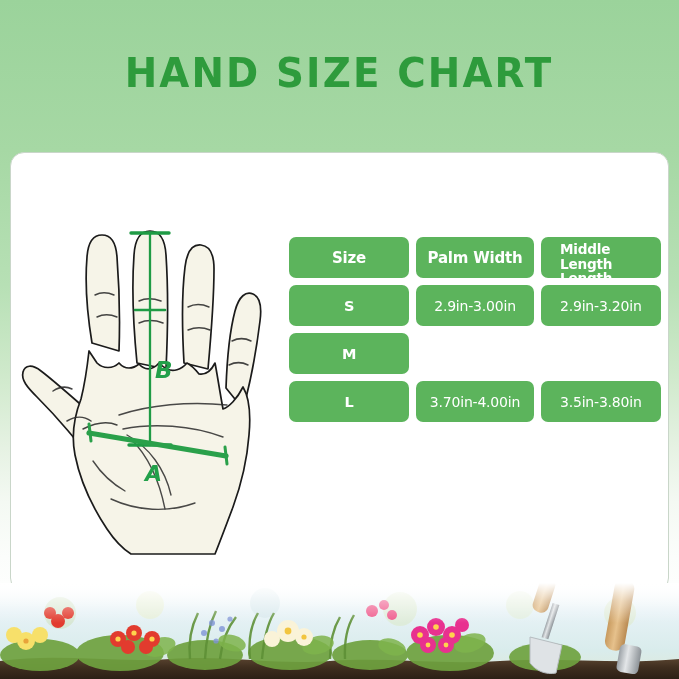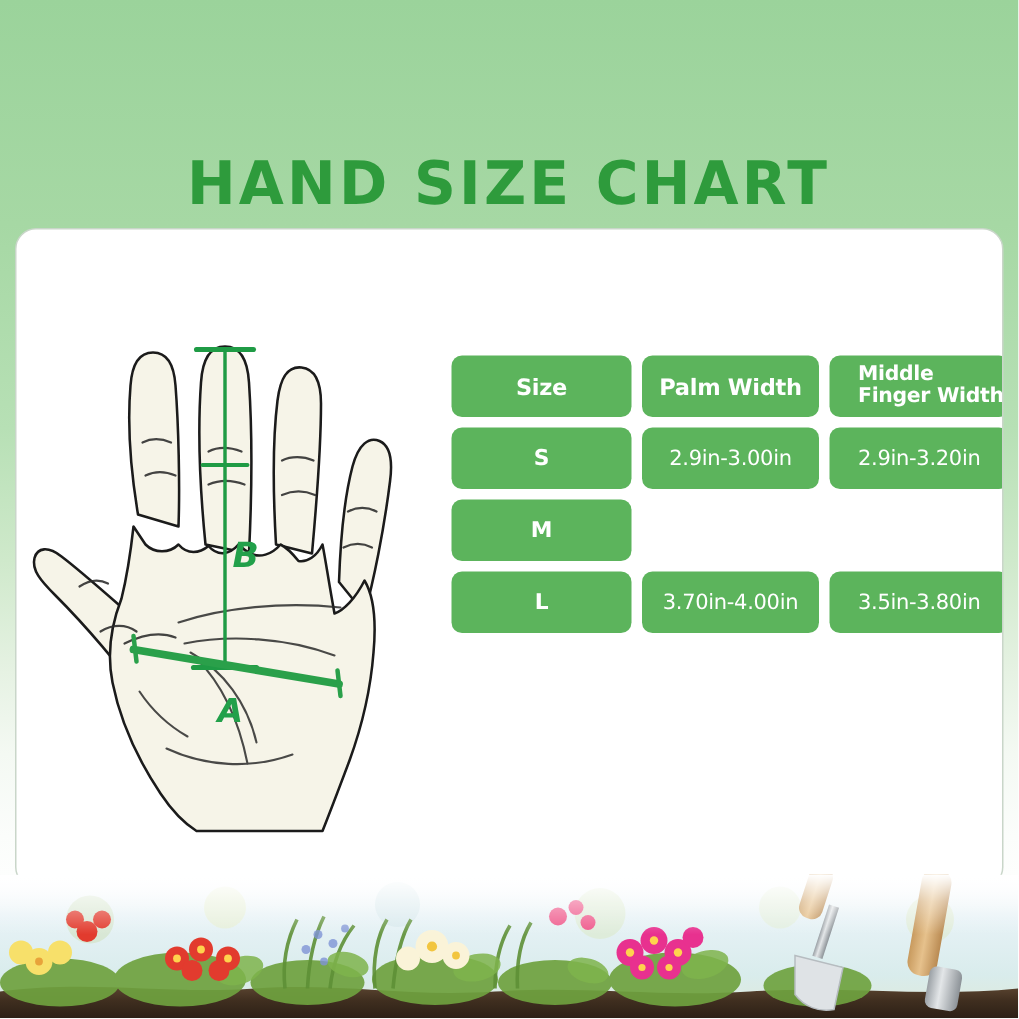--- a/index.html
+++ b/index.html
@@ -33,21 +33,21 @@
   }
 
   
   .title-wrap {
     position: absolute;
     top: 0;
     left: 0;
     width: 679px;
     height: 146px;
     display: flex;
-    align-items: flex-end;
+    align-items: center;
     justify-content: center;
   }
   .title {
     font-size: 40px;
     font-weight: bold;
     letter-spacing: 2.2px;
     color: #2e9b3c;
     font-family: "DejaVu Sans", sans-serif;
     white-space: nowrap;
     transform: scaleX(0.97);
@@ -73,21 +73,21 @@
     left: 8px;
     top: 20px;
     width: 262px;
     height: 400px;
   }
   .hand-area svg { display: block; }
 
   
   .size-table {
     position: absolute;
-    left: 290px;
+    left: 278px;
     top: 84px;
     width: 372px;
   }
   .trow {
     display: flex;
     gap: 7px;
     margin-bottom: 7px;
   }
   .cell {
     background: #5cb45c;
@@ -241,21 +241,21 @@
       </svg>
     </div>
 
     <div class="size-table">
 
       <div class="trow head">
         <div class="cell c-size">Size</div>
         <div class="cell c-palm">Palm Width</div>
         <div class="cell c-mid">
           <div>Middle</div>
-          <div>Finger Width</div>
+          <div>Length Length</div>
         </div>
       </div>
 
       <div class="trow">
         <div class="cell c-size body-cell">S</div>
         <div class="cell c-palm body-cell">2.9in-3.00in</div>
         <div class="cell c-mid body-cell">2.9in-3.20in</div>
       </div>
 
       <div class="trow">

